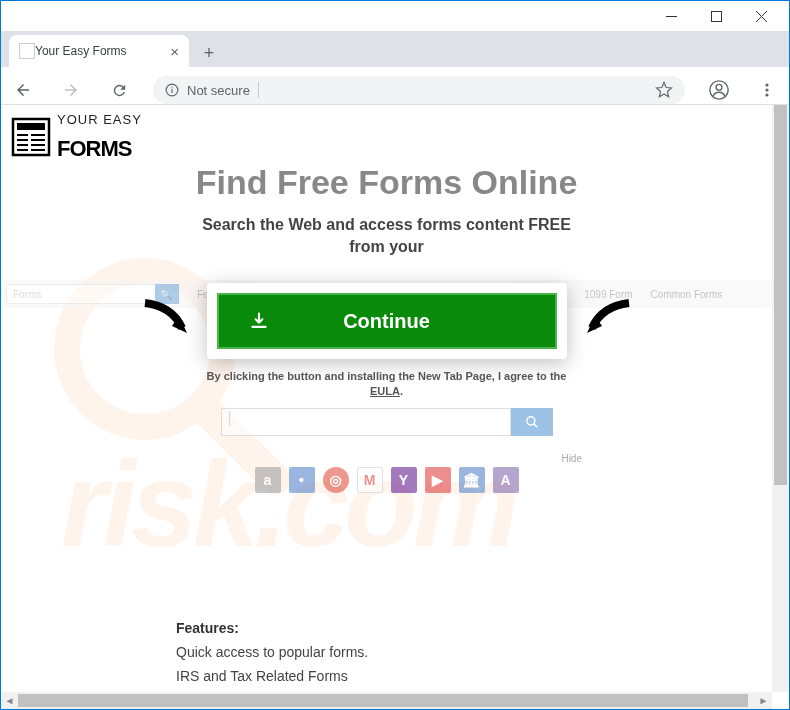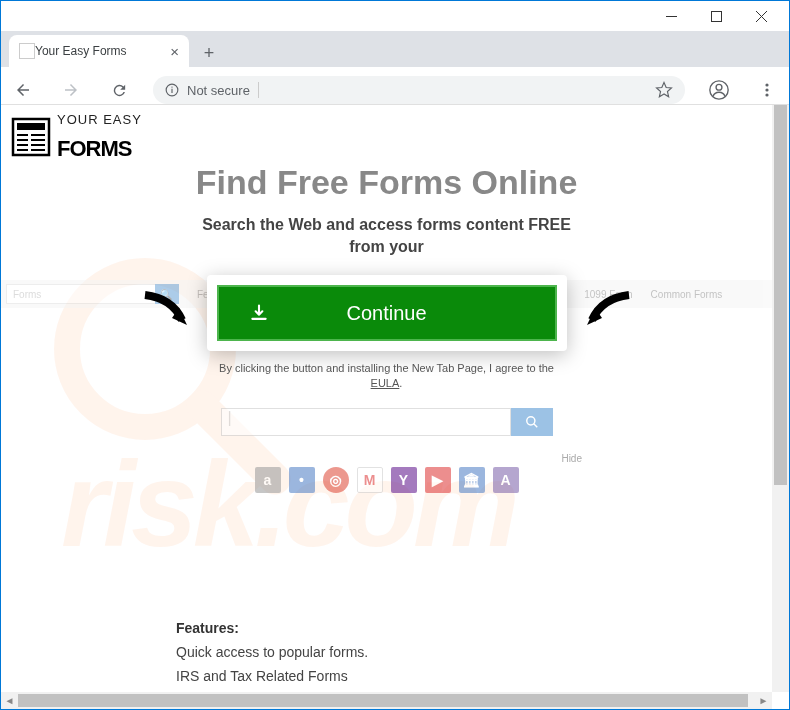--- a/index.html
+++ b/index.html
@@ -44,21 +44,21 @@
 
 .hero { position: absolute; top: 58px; left: 0; right: 0; text-align: center; }
 .hero-title { font-size: 34px; font-weight: bold; color: #888; }
 .hero-sub { margin-top: 12px; font-size: 16px; font-weight: bold; color: #444; line-height: 1.4; }
 
 .bg-toolbar { position: absolute; top: 175px; left: 0; right: 0; height: 28px; background: #f5f5f5; opacity: 0.5; display: flex; align-items: center; font-size: 10px; color: #888; }
 .bg-search { width: 150px; height: 20px; background: #fff; border: 1px solid #ddd; margin-left: 5px; display: flex; align-items: center; padding-left: 6px; }
 .bg-search-btn { width: 24px; height: 20px; background: #5b9bd5; margin-left: -1px; display: flex; align-items: center; justify-content: center; color: #fff; font-size: 10px; }
 .bg-link { margin-left: 18px; }
 
-.cta-area { position: absolute; top: 170px; left: 50%; transform: translateX(-50%); width: 360px; }
+.cta-area { position: absolute; top: 178px; left: 50%; transform: translateX(-50%); width: 360px; font-weight: bold; }
 .cta-box { background: #fff; border-radius: 4px; box-shadow: 0 4px 20px rgba(0,0,0,0.25); padding: 10px; }
 .cta-btn { width: 100%; height: 56px; background: #0a8a0a; border: 2px solid #4db54d; color: #fff; font-size: 20px; display: flex; align-items: center; justify-content: center; gap: 30px; cursor: pointer; position: relative; }
 .cta-dl { position: absolute; left: 30px; }
 .arrow-l { position: absolute; left: -70px; top: 15px; }
 .arrow-r { position: absolute; right: -70px; top: 15px; transform: scaleX(-1); }
 .eula { margin-top: 10px; font-size: 11px; color: #555; text-align: center; line-height: 1.4; }
 .eula-link { text-decoration: underline; }
 
 .search2 { position: absolute; top: 303px; left: 50%; transform: translateX(-50%); display: flex; opacity: 0.6; }
 .search2-input { width: 290px; height: 28px; border: 1px solid #ccc; background: #fff; padding: 0 6px; color: #ccc; }

